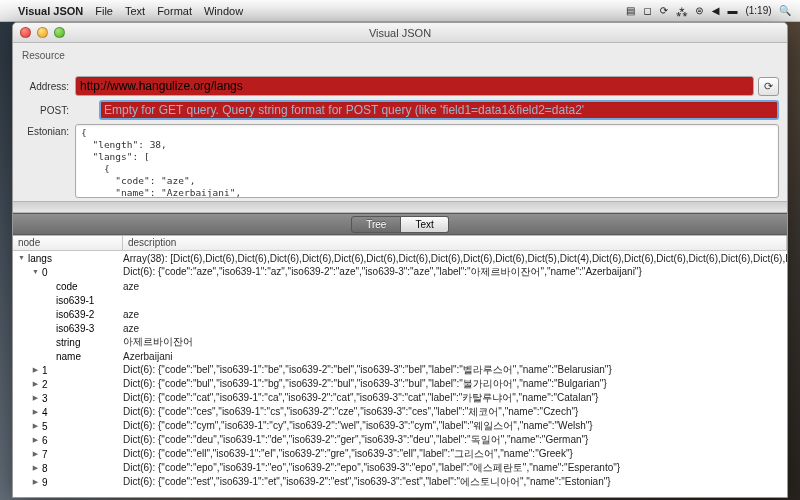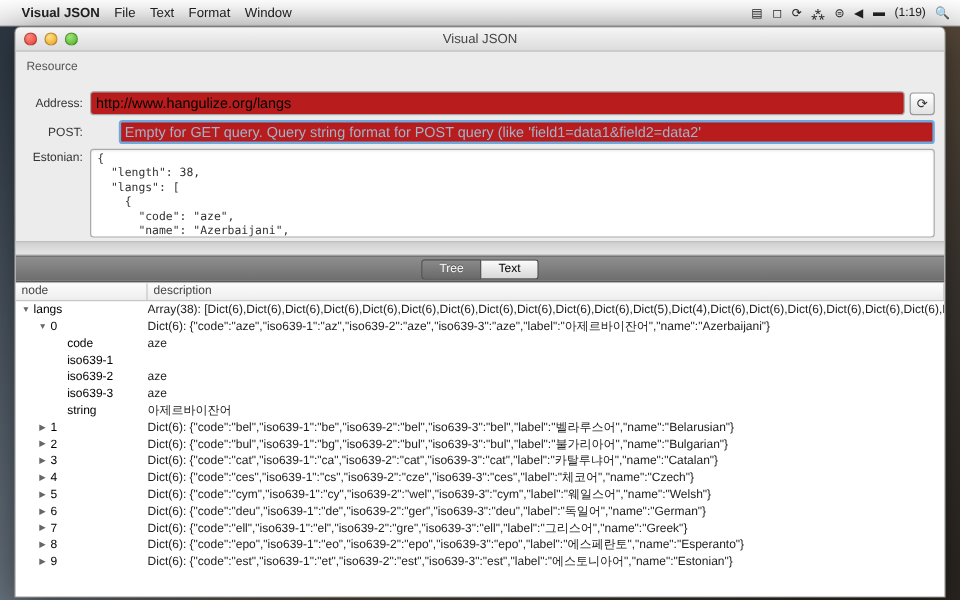--- a/index.html
+++ b/index.html
@@ -176,20 +176,28 @@
         <div class="trow">
           <div class="node">
             <span class="indent" style="width: 32px;"></span>
             <span class="disc "></span>
             <span style="margin-left: 2px;">string</span>
           </div>
           <div class="desc">아제르바이잔어</div>
         </div>
         <div class="trow">
           <div class="node">
+            <span class="indent" style="width: 32px;"></span>
+            <span class="disc "></span>
+            <span style="margin-left: 2px;">name</span>
+          </div>
+          <div class="desc">Azerbaijani</div>
+        </div>
+        <div class="trow">
+          <div class="node">
             <span class="indent" style="width: 18px;"></span>
             <span class="disc right"></span>
             <span style="margin-left: 2px;">1</span>
           </div>
           <div class="desc">Dict(6): {"code":"bel","iso639-1":"be","iso639-2":"bel","iso639-3":"bel","label":"벨라루스어","name":"Belarusian"}</div>
         </div>
         <div class="trow">
           <div class="node">
             <span class="indent" style="width: 18px;"></span>
             <span class="disc right"></span>

